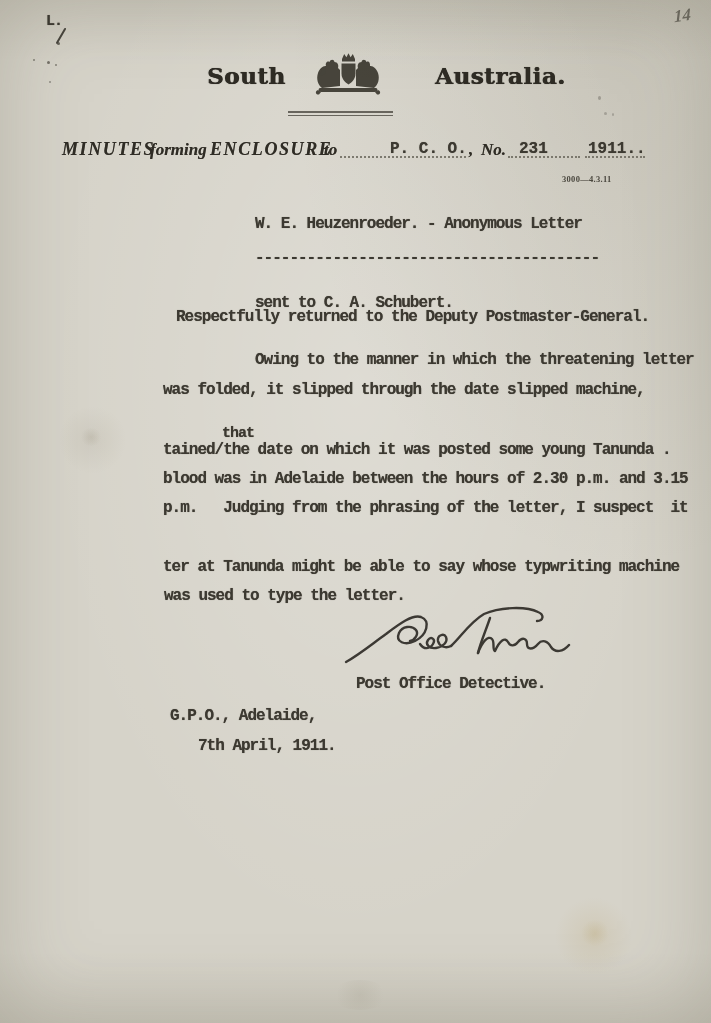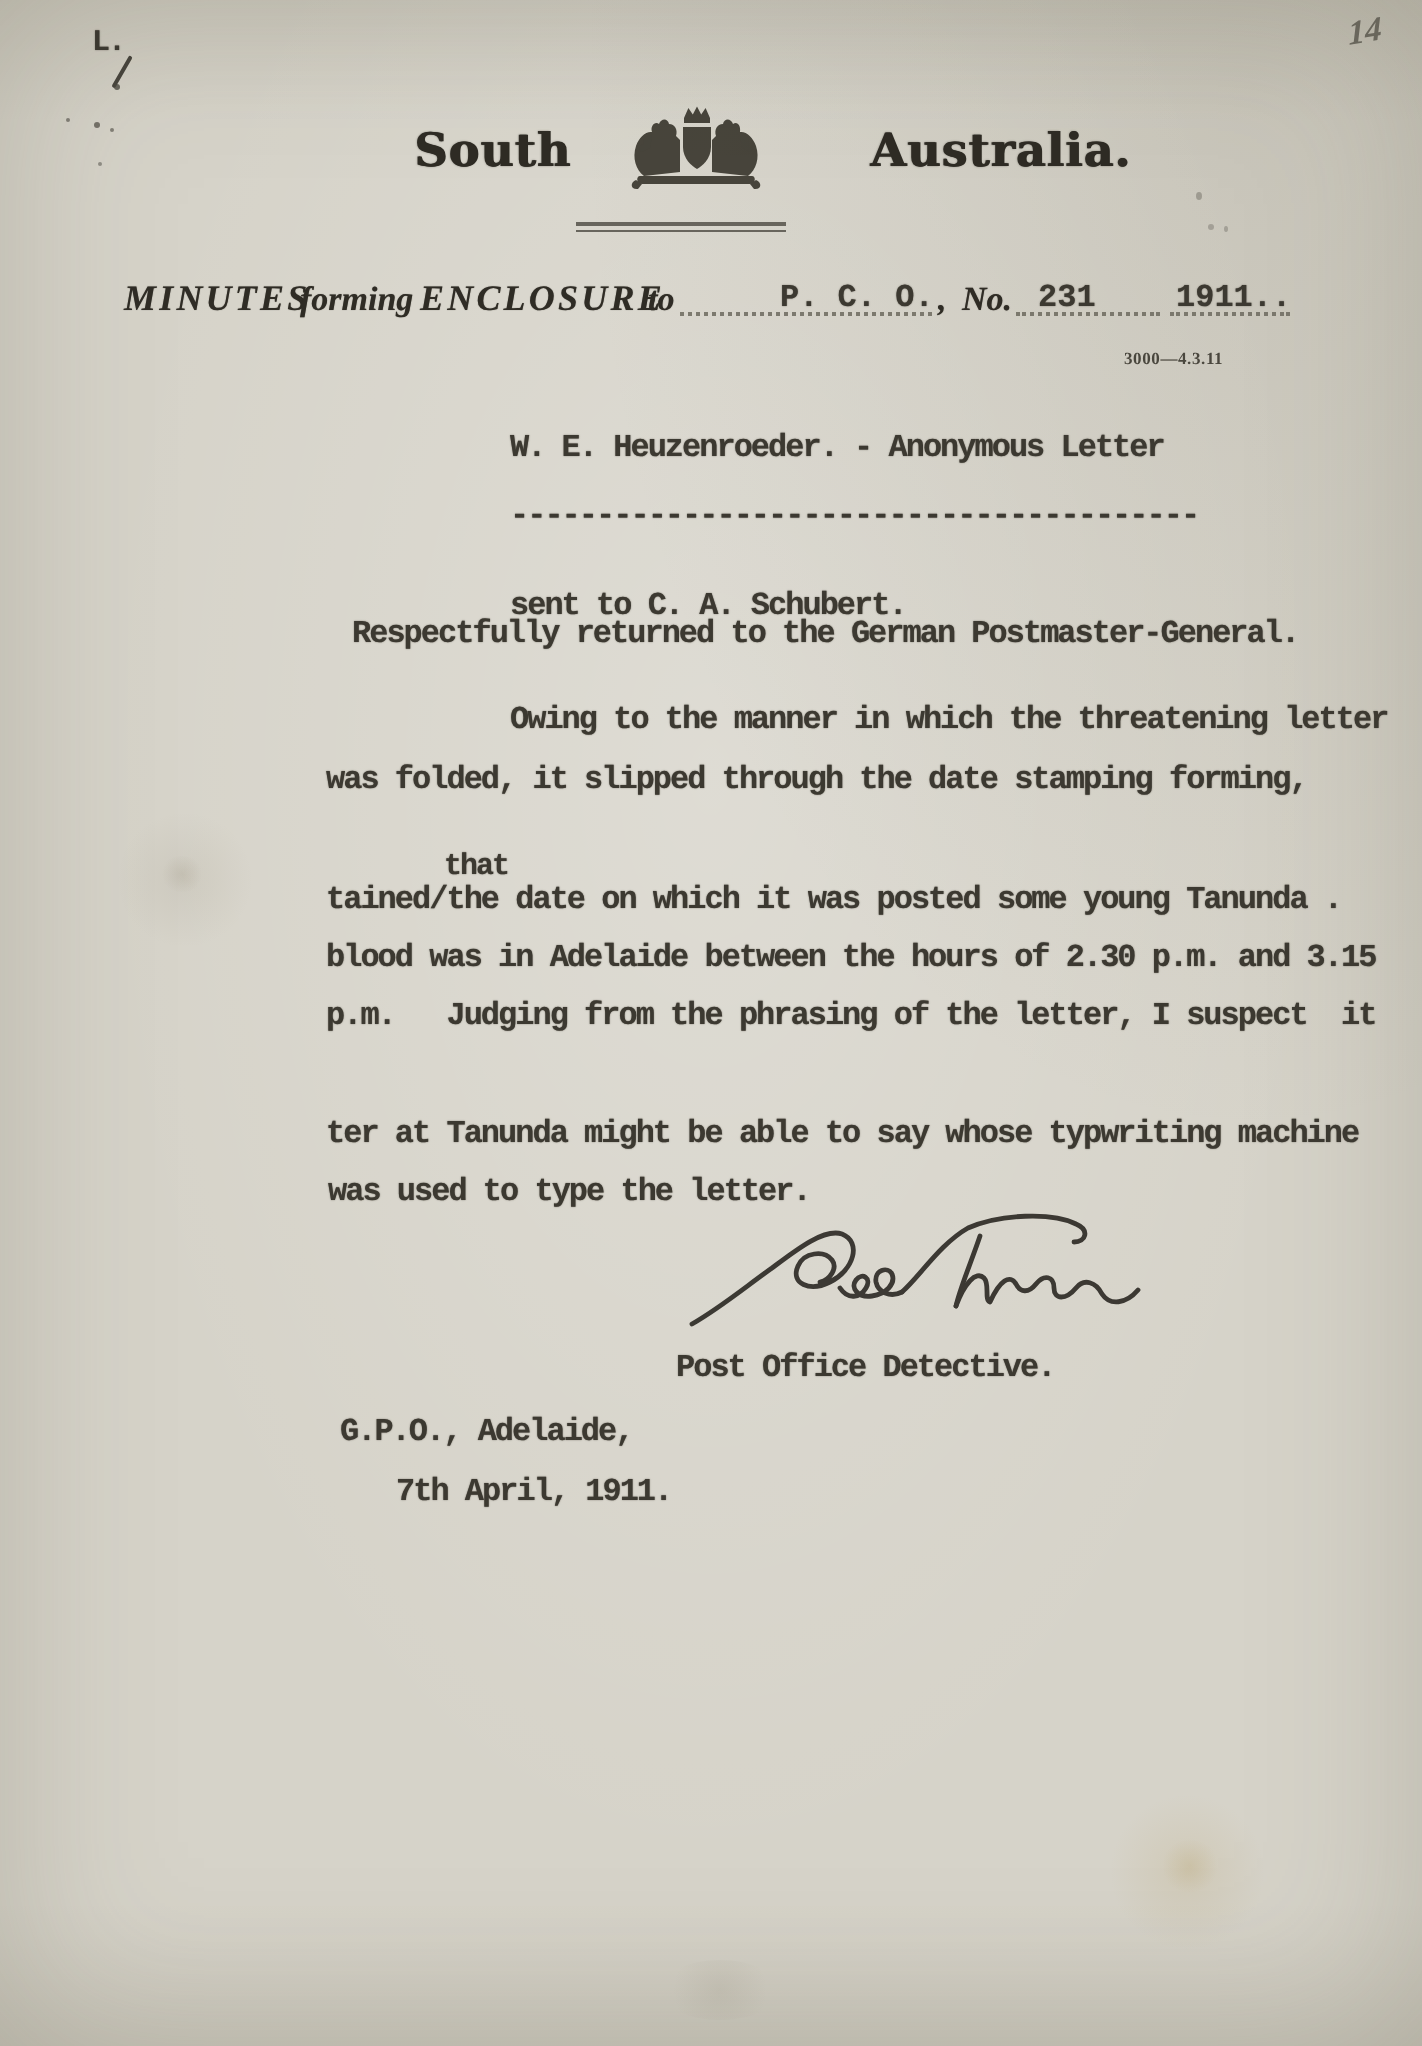--- a/index.html
+++ b/index.html
@@ -119,41 +119,41 @@
   <div class="dotted-leader" style="left:508px;top:156px;width:72px;"></div>
   <div class="tw" style="left:519px;top:139px;letter-spacing:0;">231</div>
   <div class="dotted-leader" style="left:585px;top:156px;width:60px;"></div>
   <div class="tw" style="left:588px;top:139px;letter-spacing:0;">1911..</div>
   <div class="print-code">3000—4.3.11</div>
 
   <div class="tw" style="left:255px;top:214px;">W. E. Heuzenroeder. - Anonymous Letter</div>
   <div class="tw" style="left:255px;top:251px;margin-top:42px;">sent to C. A. Schubert.</div>
   <div class="tw" style="left:255px;top:248px;">----------------------------------------</div>
 
-  <div class="tw" style="left:176px;top:307px;">Respectfully returned to the German Postmaster-General.</div>
+  <div class="tw" style="left:176px;top:307px;">Respectfully returned to the Deputy Postmaster-General.</div>
 
   <div class="tw" style="left:255px;top:350px;text-align:center;">Owing to the manner in which the threatening letter</div>
-  <div class="tw" style="left:163px;top:380px;">was folded, it slipped through the date stamping forming,</div>
+  <div class="tw" style="left:163px;top:380px;">was folded, it slipped through the date slipped machine,</div>
   <div class="tw tw-small" style="left:222px;top:425px;">that</div>
   <div class="tw" style="left:163px;top:440px;">tained/the date on which it was posted some young Tanunda .</div>
   <div class="tw" style="left:163px;top:469px;">blood was in Adelaide between the hours of 2.30 p.m. and 3.15</div>
   <div class="tw" style="left:163px;top:498px;">p.m.   Judging from the phrasing of the letter, I suspect  it</div>
   <div class="tw" style="left:163px;top:557px;">ter at Tanunda might be able to say whose typwriting machine</div>
   <div class="tw" style="left:164px;top:586px;">was used to type the letter.</div>
 
   <svg class="sig-svg" width="234" height="68" viewBox="0 0 234 68" role="img" aria-label="Geo Thorne">
     <g fill="none" stroke="#2f2c27" stroke-width="2.4" stroke-linecap="round" stroke-linejoin="round" opacity="0.92">
       <path d="M4 58 C18 50 30 40 44 30 C56 21 70 10 79 13 C89 17 85 31 73 37 C63 42 53 38 57 29 C60 22 70 21 74 26 C77 30 73 36 68 37"></path>
       <path d="M78 40 C82 46 88 45 91 40 C94 35 89 32 86 36 C83 40 87 45 94 44 C101 43 106 38 104 33 C102 29 95 31 96 37 C97 42 103 45 109 42"></path>
       <path d="M109 42 C118 34 128 18 142 10 C158 3 184 2 196 8 C203 11 201 17 195 17"></path>
       <path d="M148 14 C144 26 138 40 136 49"></path>
       <path d="M136 49 C140 38 146 31 150 35 C153 38 150 46 153 47 C158 36 163 33 166 38 C168 42 172 43 176 38 C180 33 185 34 185 40 C185 46 191 46 196 40 C200 35 206 37 209 43 C213 49 221 48 227 41"></path>
     </g>
   </svg>
 
-  <div class="tw" style="left:338px;top:674px;">Post Office Detective.</div>
+  <div class="tw" style="left:356px;top:674px;">Post Office Detective.</div>
   <div class="tw" style="left:170px;top:706px;">G.P.O., Adelaide,</div>
   <div class="tw" style="left:198px;top:736px;">7th April, 1911.</div>
 
   <div class="stain" style="left:580px;top:920px;width:30px;height:26px;background:radial-gradient(circle, rgba(182,160,105,0.22), rgba(182,160,105,0) 70%);"></div>
   <div class="stain" style="left:80px;top:428px;width:22px;height:18px;background:radial-gradient(circle, rgba(130,118,92,0.14), rgba(130,118,92,0) 70%);"></div>
   <div class="stain" style="left:330px;top:980px;width:60px;height:30px;background:radial-gradient(circle, rgba(120,112,90,0.10), rgba(120,112,90,0) 70%);"></div>
 </div>
 
 </body></html>

